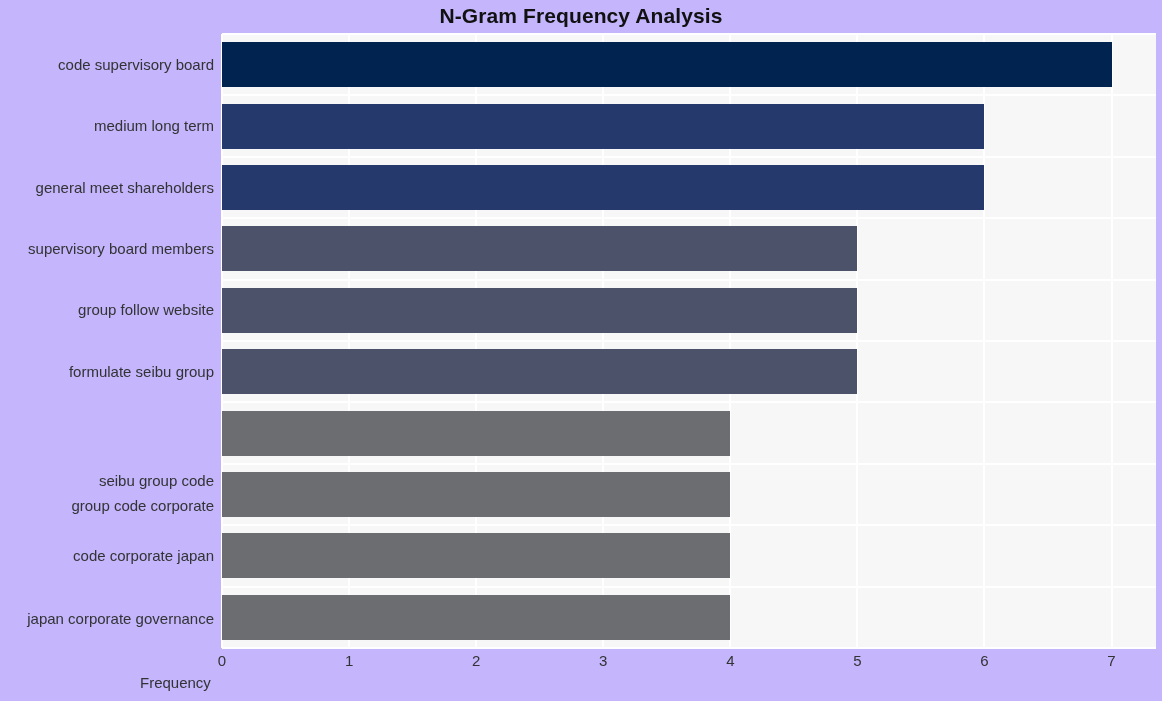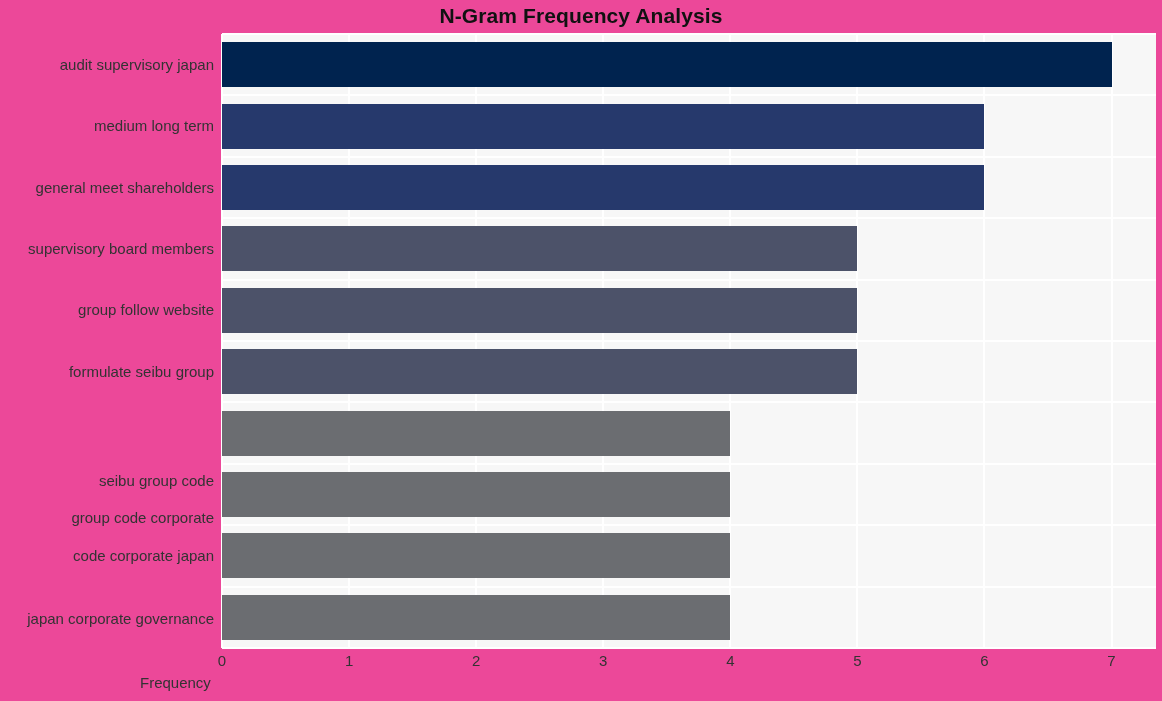--- a/index.html
+++ b/index.html
@@ -12,21 +12,21 @@
     width: 1162px;
     height: 701px;
     font-family: "Liberation Sans", sans-serif;
     color: #262626;
     overflow: hidden;
   }
   #figure {
     position: relative;
     width: 1162px;
     height: 701px;
-    background: #ec4899;
+    background: #c4b5fd;
   }
   
   #chart-title {
     position: absolute;
     left: 0;
     top: 4px;
     width: 1162px;
     text-align: center;
     font-size: 21px;
     font-weight: bold;
@@ -114,28 +114,28 @@
   }
 </style>
 </head>
 <body>
 
 <div id="figure">
 
   <div id="chart-title">N-Gram Frequency Analysis</div>
 
   <div id="yaxis">
-      <div class="ytick-label" style="top: 21.7px;">audit supervisory japan</div>
+      <div class="ytick-label" style="top: 21.7px;">code supervisory board</div>
       <div class="ytick-label" style="top: 83.1px;">medium long term</div>
       <div class="ytick-label" style="top: 144.5px;">general meet shareholders</div>
       <div class="ytick-label" style="top: 205.9px;">supervisory board members</div>
       <div class="ytick-label" style="top: 267.3px;">group follow website</div>
       <div class="ytick-label" style="top: 328.7px;">formulate seibu group</div>
       <div class="ytick-label" style="top: 394px; margin-top: 44px;">seibu group code</div>
-      <div class="ytick-label" style="top: 475px; margin-left: 17px;">group code corporate</div>
+      <div class="ytick-label" style="top: 463px; margin-left: 17px;">group code corporate</div>
       <div class="ytick-label" style="top: 512.9px;">code corporate japan</div>
       <div class="ytick-label" style="top: 576px;">japan corporate governance</div>
     </div>
 
   <div id="plot-area">
       <div class="gridline-v" style="left: -1px;"></div>
       <div class="gridline-v" style="left: 126.075px;"></div>
       <div class="gridline-v" style="left: 253.15px;"></div>
       <div class="gridline-v" style="left: 380.224px;"></div>
       <div class="gridline-v" style="left: 507.299px;"></div>

